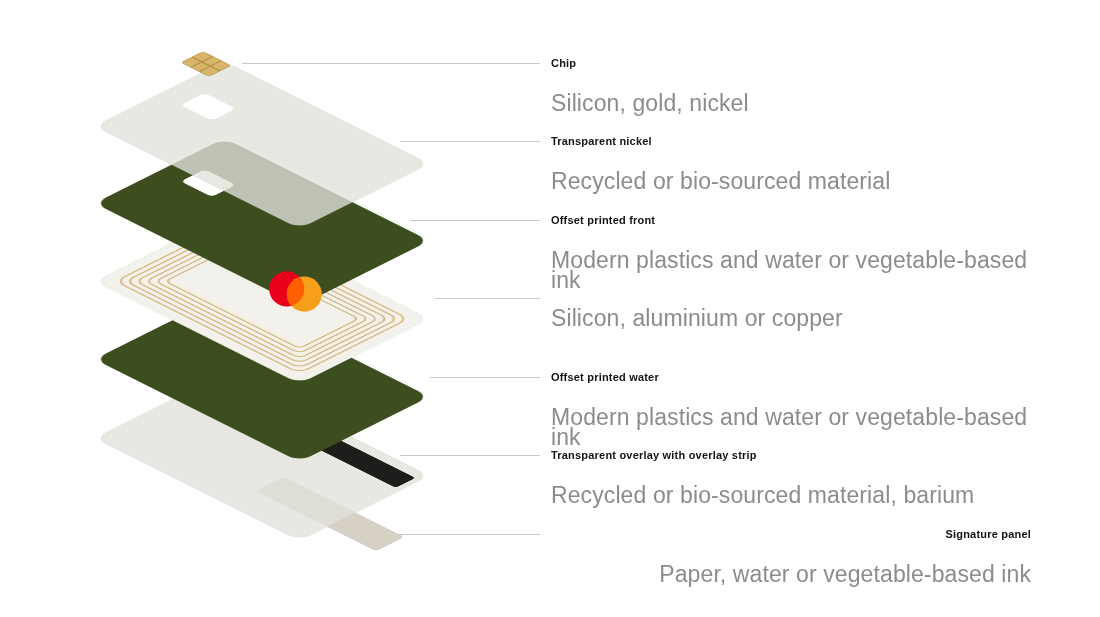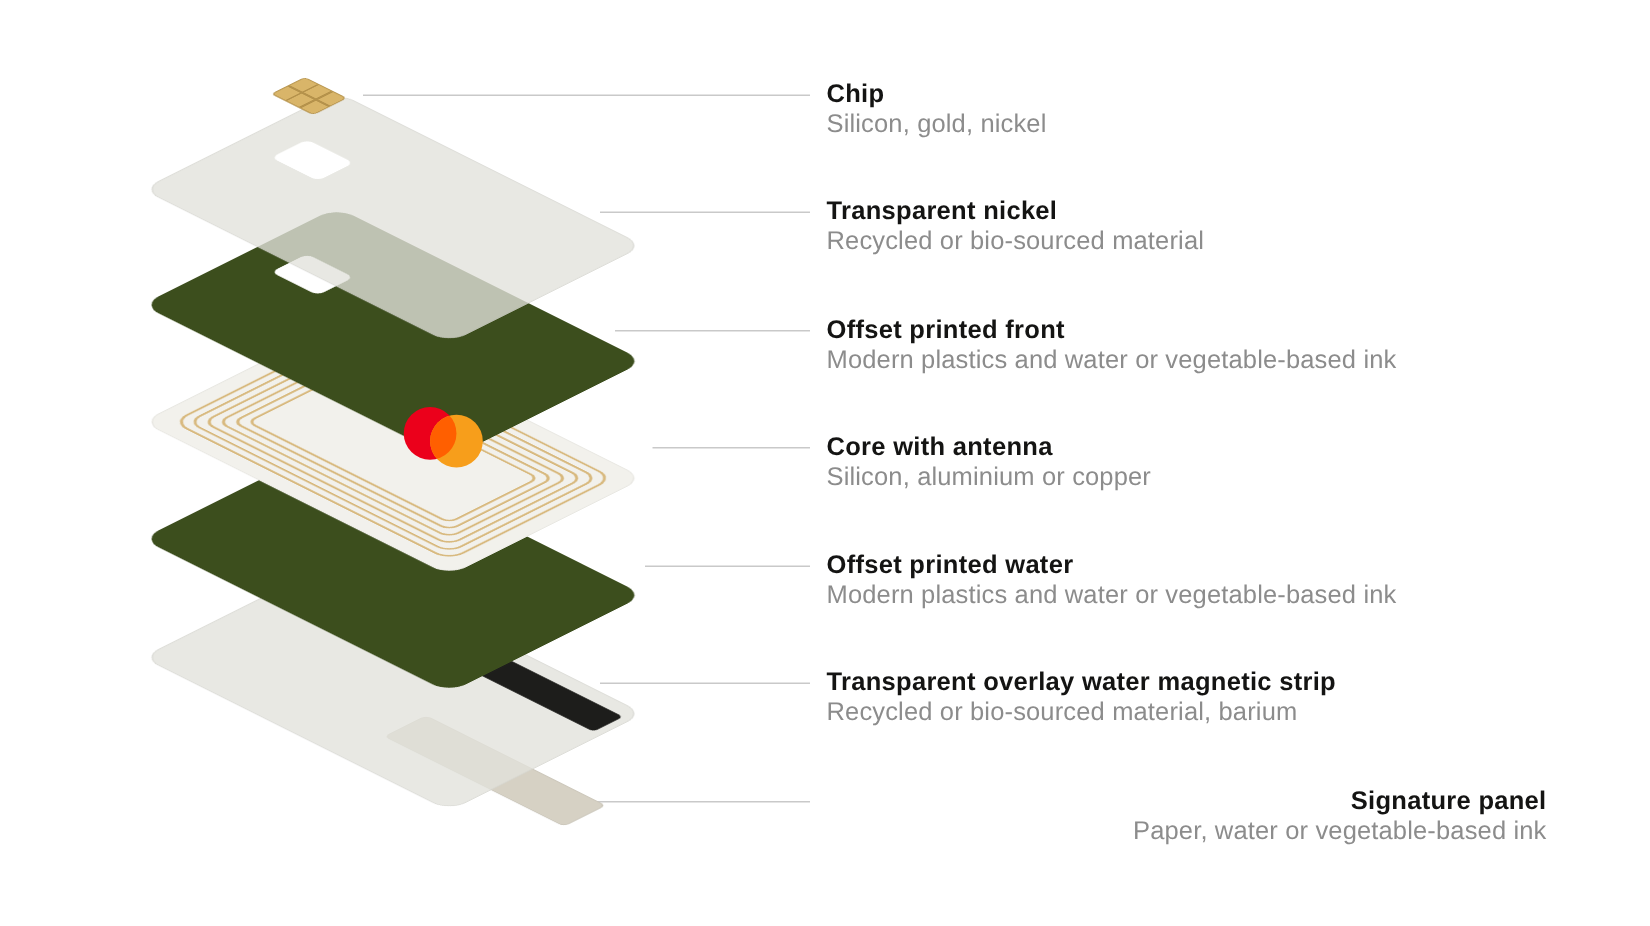--- a/index.html
+++ b/index.html
@@ -66,25 +66,25 @@
   .mc-logo { position:absolute; left:264px; top:268px; width:62px; height:46px; z-index:56; }
 
   
   .labels { position:absolute; left:551px; top:0; width:500px; height:617px; }
   .label-row { position:absolute; left:0; width:480px; }
   .row-0 { top:53px; }  .row-1 { top:131px; } .row-2 { top:210px; }
   .row-3 { top:288px; } .row-4 { top:367px; } .row-5 { top:445px; }
   .row-6 { top:524px;text-align:right; }
 
   .label-title {
-    font-size:17px; font-weight:700; line-height:20px;
+    font-size:11px; font-weight:700; line-height:20px;
     color:var(--title_text, #141413); letter-spacing:0.2px;
   }
   .label-sub {
-    font-size:17px; font-weight:400; line-height:20px; margin-top:0;
+    font-size:23px; font-weight:400; line-height:20px; margin-top:20px;
     color:var(--subtitle_text, #8C8C8C); letter-spacing:0.1px;
   }
 
   .connector { position:absolute; top:10px; height:1px; background:var(--leader_line, #C9C9C9); }
   .row-0 .connector { left:-309px; width:298px; }
   .row-1 .connector { left:-151px; width:140px; }
   .row-2 .connector { left:-141px; width:130px; }
   .row-3 .connector { left:-116px; width:105px; }
   .row-4 .connector { left:-121px; width:110px; }
   .row-5 .connector { left:-151px; width:140px; }
@@ -151,33 +151,32 @@
     </div>
 
     <div class="label-row row-2">
       <span class="connector"></span>
       <div class="label-title">Offset printed front</div>
       <div class="label-sub">Modern plastics and water or vegetable-based ink</div>
     </div>
 
     <div class="label-row row-3">
       <span class="connector"></span>
-      <div class="label-title">Core with antenna</div>
       <div class="label-sub">Silicon, aluminium or copper</div>
     </div>
 
     <div class="label-row row-4">
       <span class="connector"></span>
       <div class="label-title">Offset printed water</div>
       <div class="label-sub">Modern plastics and water or vegetable-based ink</div>
     </div>
 
     <div class="label-row row-5">
       <span class="connector"></span>
-      <div class="label-title">Transparent overlay water magnetic strip</div>
+      <div class="label-title">Transparent overlay with overlay strip</div>
       <div class="label-sub">Recycled or bio-sourced material, barium</div>
     </div>
 
     <div class="label-row row-6">
       <span class="connector"></span>
       <div class="label-title">Signature panel</div>
       <div class="label-sub">Paper, water or vegetable-based ink</div>
     </div>
 
   </div>

